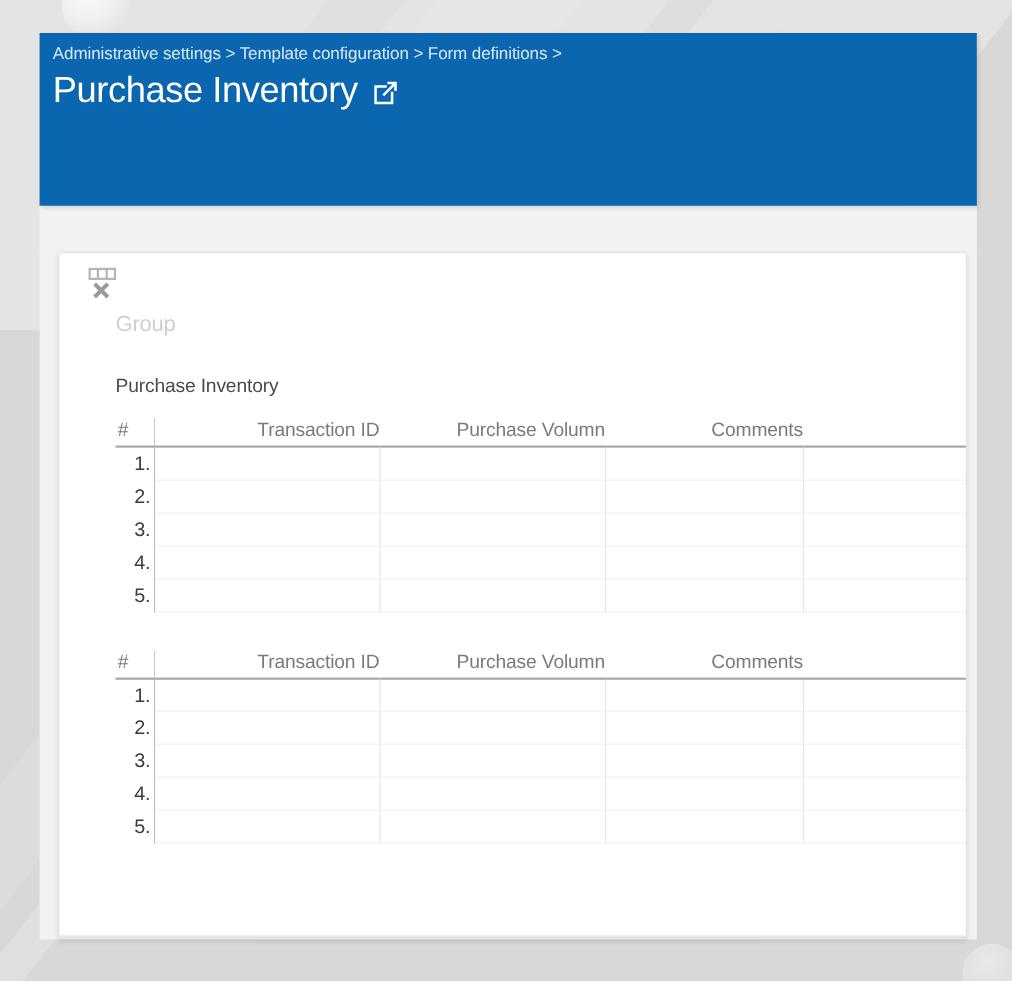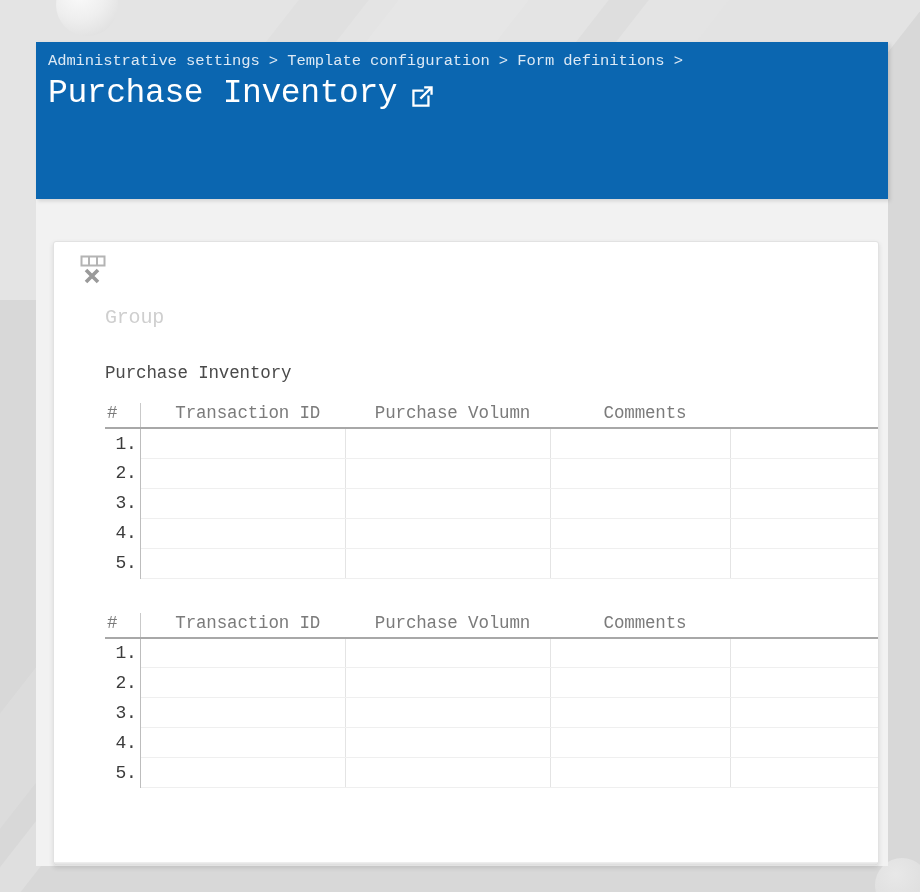--- a/index.html
+++ b/index.html
@@ -53,24 +53,23 @@
   }
   .bg-bubble.bottom {
     left: 875px; top: 858px;
     width: 54px; height: 54px;
     background: radial-gradient(circle at 38% 30%, #e8e8e8 0%, #e0e0e0 55%, #d6d6d6 100%);
   }
 
   
   .window {
     position: absolute;
-    left: 36px; top: 42px;
+    left: 36px; top: 30px;
     width: 852px;
     height: 824px;
-    font-family: Liberation Mono, monospace;
   }
 
   
   .header {
     position: relative;
     height: 157px;
     background: #0b66b0;
     padding: 10px 0 0 12px;
     box-shadow: 2px 2px 4px rgba(0,0,0,0.13);
   }
@@ -137,21 +136,20 @@
   .card-body {
     padding: 10px 0 0 51px;
   }
 
   .group-label {
     color: #cfcfcf;
     font-size: 20px;
     line-height: 26px;
     margin-bottom: 31px;
     letter-spacing: -0.2px;
-    margin-top: 11px;
   }
 
   .section-title {
     color: #4a4a4a;
     font-size: 17.5px;
     line-height: 22px;
     letter-spacing: -0.15px;
     margin-bottom: 19px;
   }
 
@@ -164,21 +162,21 @@
   }
   .grid col.c-num  { width: 35px; }
   .grid col.c-a    { width: 205px; }
   .grid col.c-b    { width: 205px; }
   .grid col.c-c    { width: 180px; }
   .grid col.c-d    { width: 209px; }
 
   .grid thead th {
     font-weight: 400;
     color: #7b7b7b;
-    text-align: center;
+    text-align: right;
     padding: 0 0 4px 10px;
     border-bottom: 2px solid #a8a8a8;
     letter-spacing: -0.15px;
     white-space: nowrap;
   }
   .grid thead th.num {
     text-align: left;
     padding-left: 2px;
     border-right: 1px solid #c9c9c9;
   }

